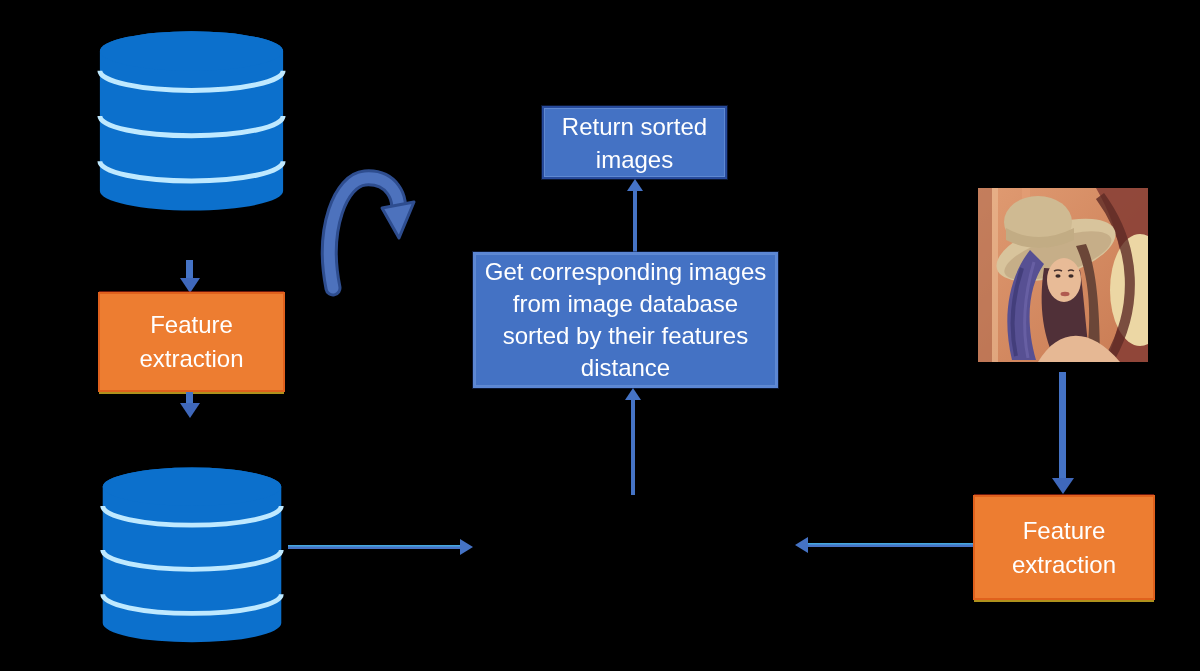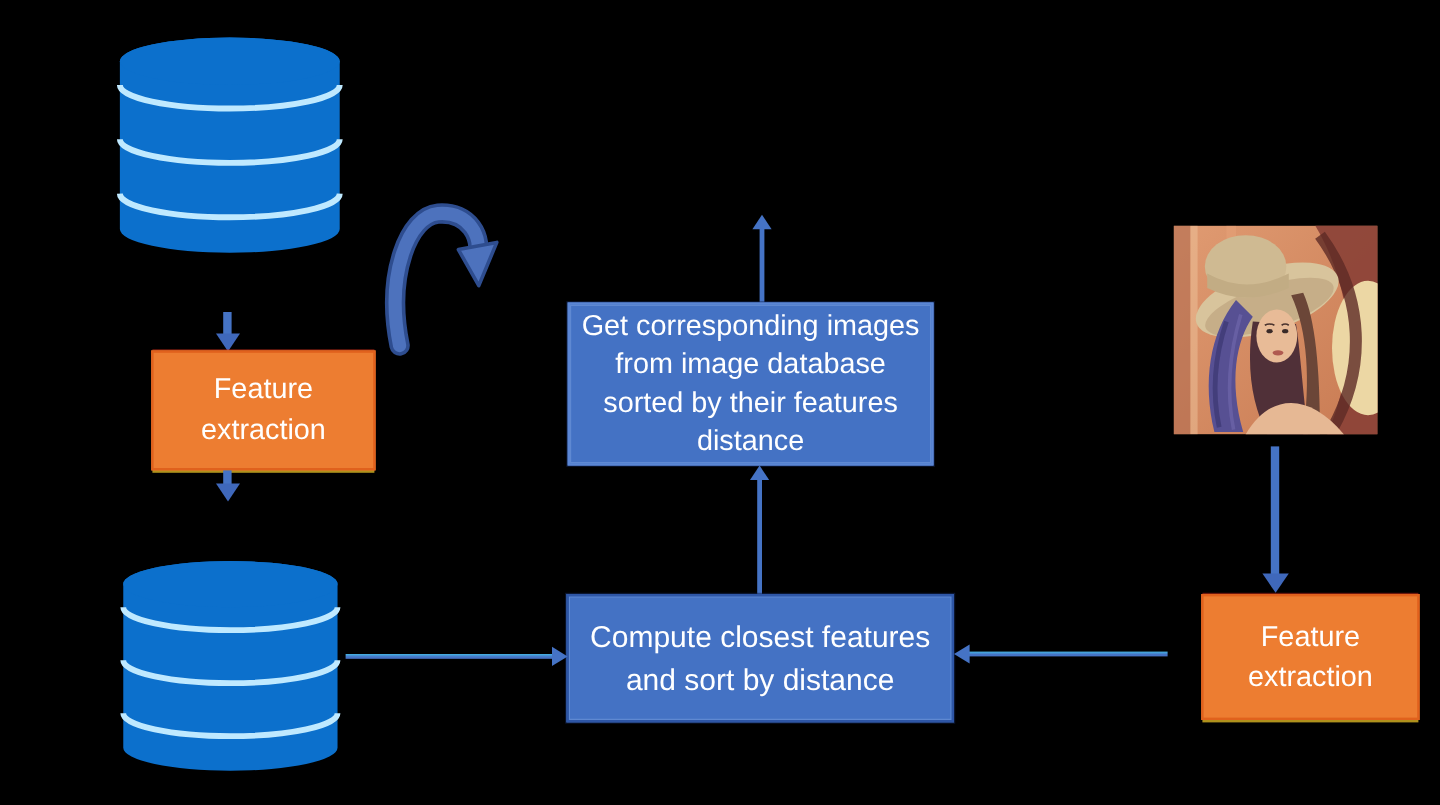--- a/index.html
+++ b/index.html
@@ -11,21 +11,20 @@
     position:absolute;display:flex;align-items:center;justify-content:center;
     text-align:center;color:#fff;white-space:pre-line;box-sizing:border-box;
   }
   .box-blue{
     background:#4472C4;border:2px solid #2e56a6;
     box-shadow:inset 0 0 0 1px rgba(140,175,235,.38), 0 0 0 1px rgba(20,40,90,.55);
   }
   .box-orange{
     background:#ED7D31;border:2px solid #e0611d;
     box-shadow:0 3px 0 -1px rgba(233,194,38,.75), 0 -2px 0 -1px rgba(196,44,24,.55);
-    margin-left:28px;
   }
   .line-v{position:absolute;background:#4573c5;}
   .line-h{position:absolute;background:linear-gradient(180deg,#45b4e4 0%,#4573c5 62%);}
   .tri{position:absolute;width:0;height:0;}
   .tri-up{border-left:8px solid transparent;border-right:8px solid transparent;border-bottom:12px solid #4573c5;}
   .tri-down-sm{border-left:10px solid transparent;border-right:10px solid transparent;border-top:15px solid #3f68bb;}
   .tri-down-lg{border-left:11px solid transparent;border-right:11px solid transparent;border-top:16px solid #3f68bb;}
   .tri-right{border-top:8px solid transparent;border-bottom:8px solid transparent;border-left:13px solid #4573c5;}
   .tri-left{border-top:8px solid transparent;border-bottom:8px solid transparent;border-right:13px solid #4573c5;}
   .svg-abs{position:absolute;}
@@ -59,34 +58,34 @@
     <path d="M7 92 A93 20 0 0 0 193 92" fill="none" stroke="#bfe9ff" stroke-width="5"></path>
     <path d="M7 138 A93 20 0 0 0 193 138" fill="none" stroke="#bfe9ff" stroke-width="5"></path>
   </svg>
 
   <svg class="svg-abs" style="left:303px;top:158px;" width="118" height="140" viewBox="0 0 118 140">
     <path d="M30 130 C 18 70, 38 22, 62 20 C 88 18, 100 40, 94 58" fill="none" stroke="#2e4d8f" stroke-width="17" stroke-linecap="round"></path>
     <path d="M30 130 C 18 70, 38 22, 62 20 C 88 18, 100 40, 94 58" fill="none" stroke="#4d72bd" stroke-width="11" stroke-linecap="round"></path>
     <polygon points="79,50 111,44 96,80" fill="#4d72bd" stroke="#2e4d8f" stroke-width="3" stroke-linejoin="round"></polygon>
   </svg>
 
+  <div class="box box-blue" style="left:542px;top:106px;width:185px;height:73px;font-size:24px;line-height:33px;border-color:#274a9b;">Return sorted
+images</div>
 
   <div class="line-v" style="left:633px;top:189px;width:4px;height:63px;"></div>
   <div class="tri tri-up" style="left:627px;top:179px;"></div>
 
   <div class="box box-blue" style="left:473px;top:252px;width:305px;height:136px;font-size:24px;line-height:32px;border-color:#5b86d4;">Get corresponding images
 from image database
 sorted by their features
 distance</div>
 
   <div class="line-v" style="left:631px;top:397px;width:4px;height:98px;"></div>
   <div class="tri tri-up" style="left:625px;top:388px;"></div>
 
-  <div class="box box-blue" style="left:472px;top:495px;width:323px;height:107px;font-size:25px;line-height:36px;">Compute closest features
-and sort by distance</div>
 
   <div class="line-h" style="left:288px;top:545px;width:175px;height:4px;"></div>
   <div class="tri tri-right" style="left:460px;top:539px;"></div>
 
   <div class="line-h" style="left:806px;top:543px;width:167px;height:4px;"></div>
   <div class="tri tri-left" style="left:795px;top:537px;"></div>
 
   <svg class="svg-abs" style="left:978px;top:188px;" width="170" height="174" viewBox="0 0 170 174">
     <defs>
       <linearGradient id="bgql" x1="0" y1="0" x2="1" y2="1">

